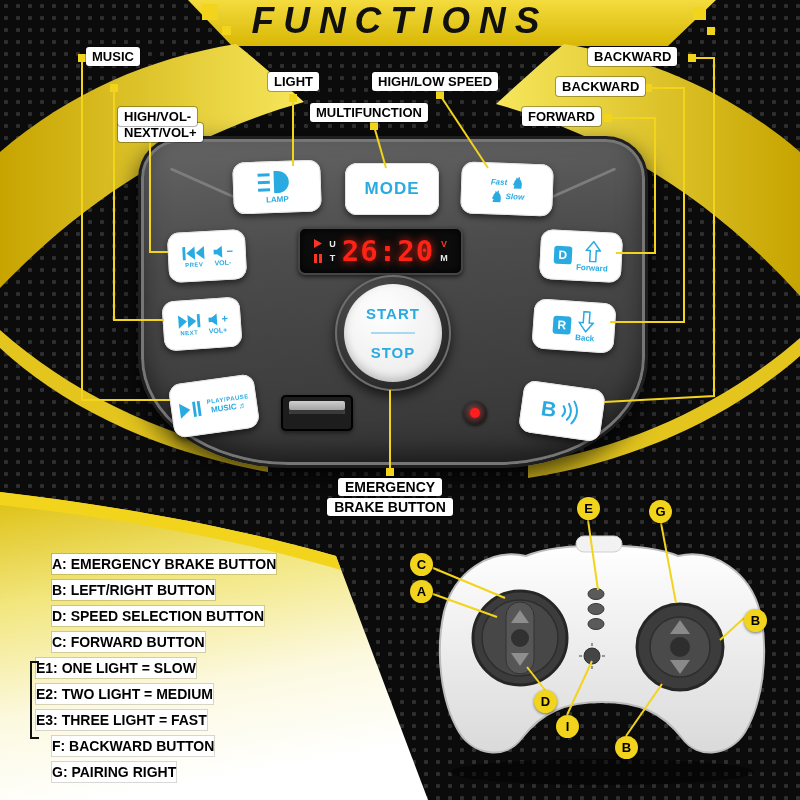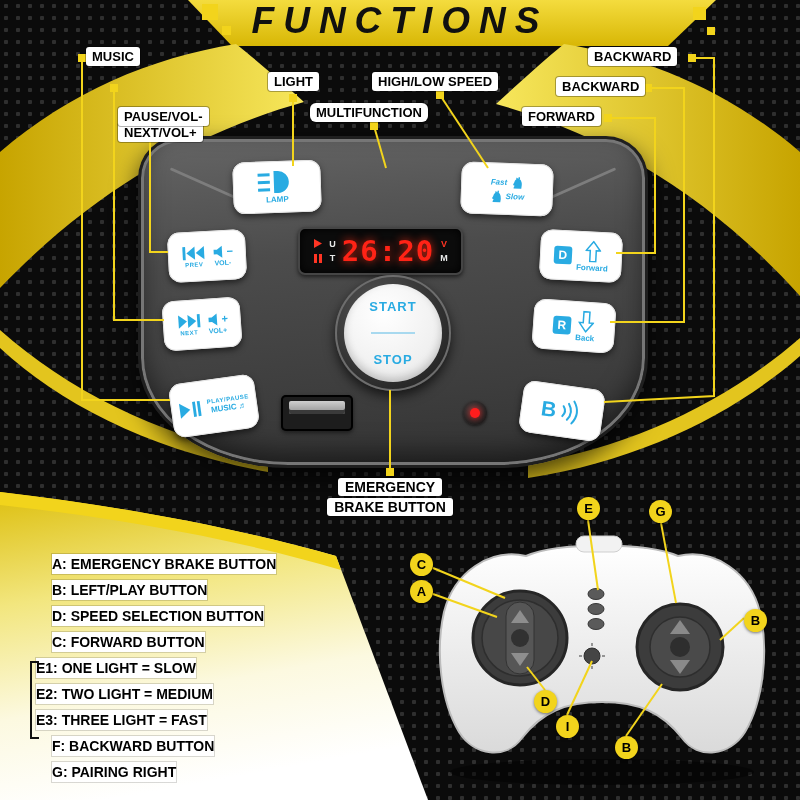--- a/index.html
+++ b/index.html
@@ -46,22 +46,22 @@
   .digits { font-family:"DejaVu Sans Mono",monospace; font-weight:bold; font-size:29px; color:#ff2316;
     text-shadow:0 0 8px rgba(255,45,20,.85); letter-spacing:1px; }
   
   .ss-outer { position:absolute; left:194px; top:136px; width:116px; height:116px; border-radius:50%;
     background:radial-gradient(circle at 35% 30%, #525252, #1a1a1a);
     box-shadow:0 5px 12px rgba(0,0,0,.65), inset 0 0 0 2px #6d6d6d;
     display:flex; align-items:center; justify-content:center; }
   .ss-inner { width:98px; height:98px; border-radius:50%;
     background:radial-gradient(circle at 40% 30%, #ffffff, #e7e7e7);
     box-shadow: inset 0 -4px 8px rgba(0,0,0,.2);
-    display:flex; flex-direction:column; align-items:center; justify-content:center; gap:18px;
-    color:#29abe2; font-weight:bold; font-size:13px; letter-spacing:1px; }
+    display:flex; flex-direction:column; align-items:center; justify-content:center; gap:10px;
+    color:#29abe2; font-weight:bold; font-size:15px; letter-spacing:1px; }
   .ss-divider { width:44px; height:2px; background:#a8d9ef; }
   
   .usb { position:absolute; left:140px; top:256px; width:72px; height:36px; background:#1d1d1d;
     border-radius:5px; box-shadow: inset 0 0 0 2px #000, 0 2px 4px rgba(0,0,0,.5);
     display:flex; align-items:flex-start; justify-content:center; padding-top:6px; }
   .usb-slot { width:56px; height:13px; background:linear-gradient(#cfcfcf,#8f8f8f); border-radius:2px;
     box-shadow: inset 0 -4px 0 #3a3a3a; }
   .indicator { position:absolute; left:322px; top:262px; width:24px; height:24px; border-radius:50%;
     background:radial-gradient(circle at 40% 35%, #3f3f3f, #111);
     display:flex; align-items:center; justify-content:center; box-shadow:0 1px 3px rgba(0,0,0,.6); }
@@ -137,20 +137,23 @@
         <svg width="42" height="24" viewBox="0 0 42 24" fill="#29abe2">
           <rect x="2" y="3" width="12" height="3"></rect>
             <rect x="2" y="10.5" width="12" height="3"></rect>
             <rect x="2" y="18" width="12" height="3"></rect>
           <path d="M22,1 a11,11 0 0 1 0,22 l-4,0 0,-22 z"></path>
         </svg>
         <span class="tiny8">LAMP</span>
       </div>
     </div>
 
+    <div class="pbtn" style="left:204px;top:24px;width:94px;height:52px;">
+      <span class="mode-txt">MODE</span>
+    </div>
 
     <div class="pbtn" style="left:320px;top:24px;width:92px;height:52px;transform:rotate(2deg);">
       <div class="col">
         <div class="fs-line">
           <span>Fast</span>
           <span class="horse">♞</span>
         </div>
         <div class="fs-line">
           <span class="horse">♞</span>
           <span>Slow</span>
@@ -305,36 +308,36 @@
       <rect x="436" y="91" width="8" height="8"></rect>
       <rect x="688" y="54" width="8" height="8"></rect>
       <rect x="644" y="84" width="8" height="8"></rect>
       <rect x="604" y="114" width="8" height="8"></rect>
       <rect x="386" y="468" width="8" height="8"></rect>
     </g>
   </svg>
 
   <div class="lbl" style="left:86px;top:47px;">MUSIC</div>
   <div class="lbl" style="left:118px;top:77px;margin-top:46px;">NEXT/VOL+</div>
-  <div class="lbl" style="left:118px;top:107px;">PAUSE/VOL-</div>
+  <div class="lbl" style="left:118px;top:107px;">HIGH/VOL-</div>
   <div class="lbl" style="left:268px;top:72px;text-align:center;">LIGHT</div>
-  <div class="lbl" style="left:310px;top:103px;border-radius:6px;">MULTIFUNCTION</div>
+  <div class="lbl" style="left:310px;top:103px;">MULTIFUNCTION</div>
   <div class="lbl" style="left:372px;top:72px;">HIGH/LOW SPEED</div>
   <div class="lbl" style="left:588px;top:47px;">BACKWARD</div>
   <div class="lbl" style="left:556px;top:77px;">BACKWARD</div>
   <div class="lbl" style="left:522px;top:107px;">FORWARD</div>
 
   <div class="emerg">
     <span>EMERGENCY</span><br>
     <span>BRAKE BUTTON</span>
   </div>
 
   <div class="legend">
     <span class="leg">A: EMERGENCY BRAKE BUTTON</span>
-    <span class="leg">B: LEFT/PLAY BUTTON</span>
+    <span class="leg">B: LEFT/RIGHT BUTTON</span>
     <span class="leg">D: SPEED SELECTION BUTTON</span>
     <span class="leg">C: FORWARD BUTTON</span>
     <span class="leg indent">E1: ONE LIGHT = SLOW</span>
     <span class="leg indent">E2: TWO LIGHT = MEDIUM</span>
     <span class="leg indent">E3: THREE LIGHT = FAST</span>
     <span class="leg">F: BACKWARD BUTTON</span>
     <span class="leg">G: PAIRING RIGHT</span>
   </div>
   <div class="bracket"></div>
 

